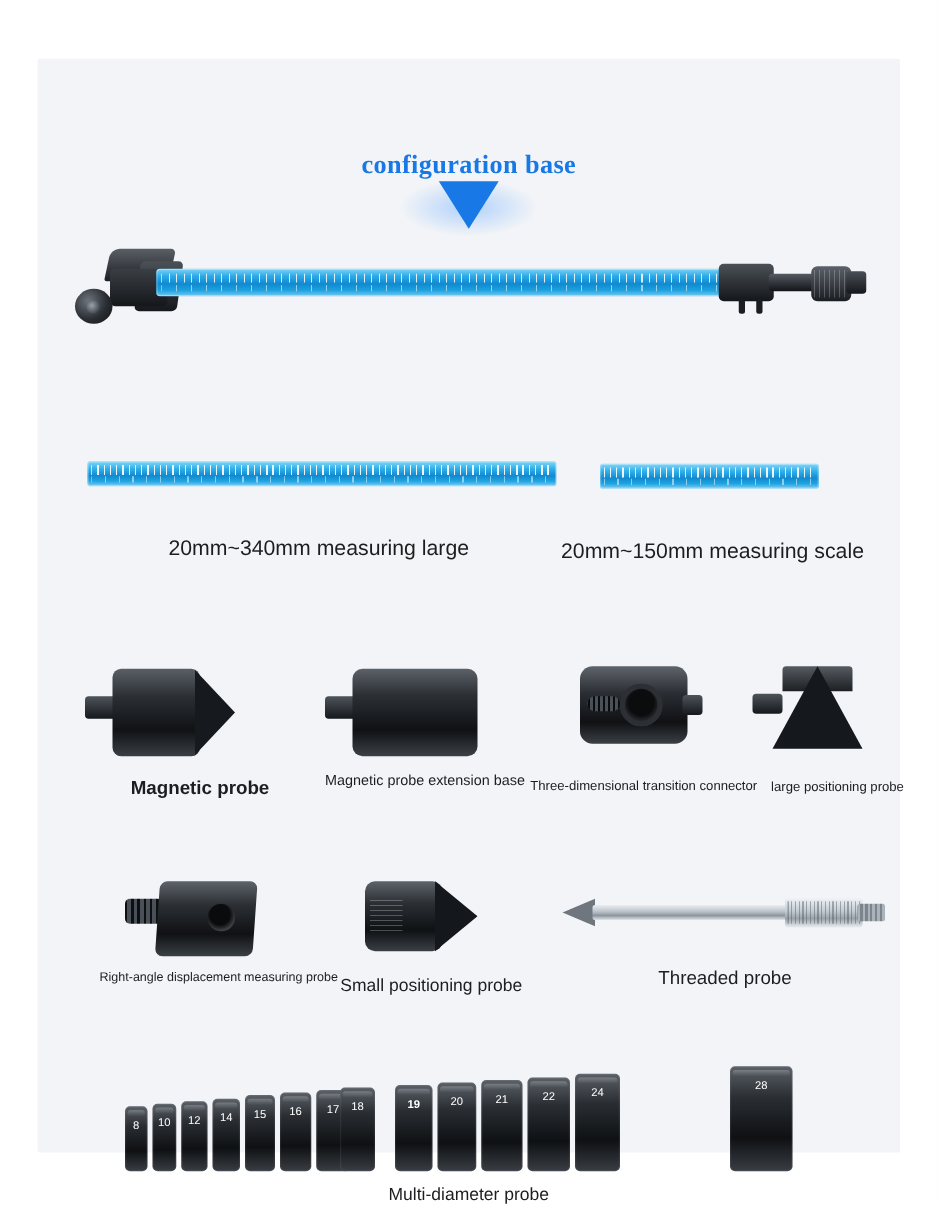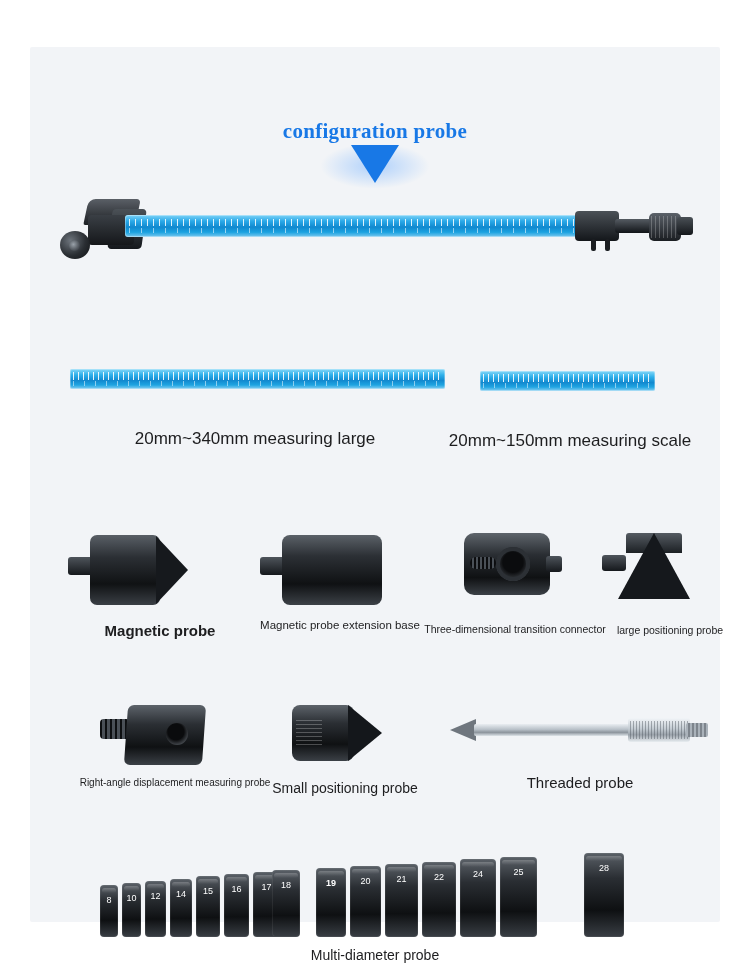--- a/index.html
+++ b/index.html
@@ -371,21 +371,21 @@
   .cap-sp     { left: 200px; top: 733px; width: 230px; font-size: 14px; }
   .cap-th     { left: 440px; top: 727px; width: 220px; font-size: 15px; }
   .cap-md     { left: 0;   top: 900px; width: 690px; font-size: 14px; }
 </style>
 </head>
 <body>
 
 <div class="page">
   <div class="panel">
 
-    <div class="title">configuration probe</div>
+    <div class="title">configuration base</div>
     <div class="title-glow"></div>
     <div class="title-arrow"></div>
 
     <div class="part">
       <div class="head-left">
         <div class="blk1"></div>
         <div class="arm"></div>
         <div class="blk2"></div>
         <div class="knob">
             <i></i>
@@ -503,27 +503,22 @@
         <div class="md-item" style="left: 362px; width: 34px;">
           <div class="sleeve" style="width: 34px; height: 75px;">
             <div class="num">22</div>
           </div>
         </div>
         <div class="md-item" style="left: 400px; width: 36px;">
           <div class="sleeve" style="width: 36px; height: 78px;">
             <div class="num">24</div>
           </div>
         </div>
-        <div class="md-item" style="left: 440px; width: 37px;">
-          <div class="sleeve" style="width: 37px; height: 80px;">
-            <div class="num">25</div>
-          </div>
-        </div>
         <div class="md-item" style="left: 524px; width: 40px;">
-          <div class="sleeve" style="width: 40px; height: 84px;">
+          <div class="sleeve" style="width: 40px; height: 84px; padding-left: 10px;">
             <div class="num">28</div>
           </div>
         </div>
       </div>
     <div class="cap cap-md">Multi-diameter probe</div>
 
   </div>
 </div>
 
 </body></html>

